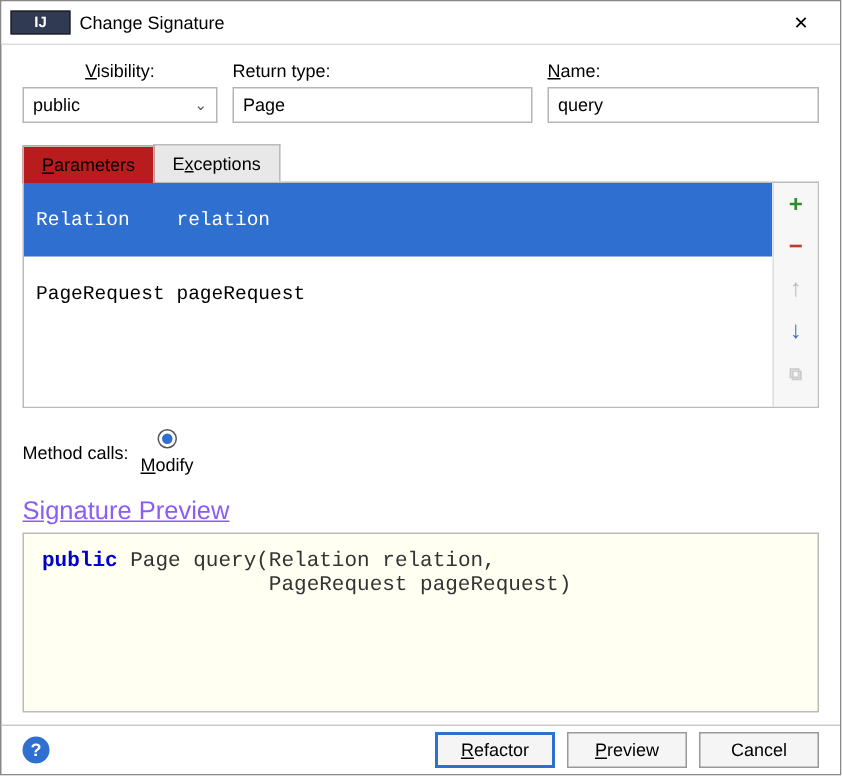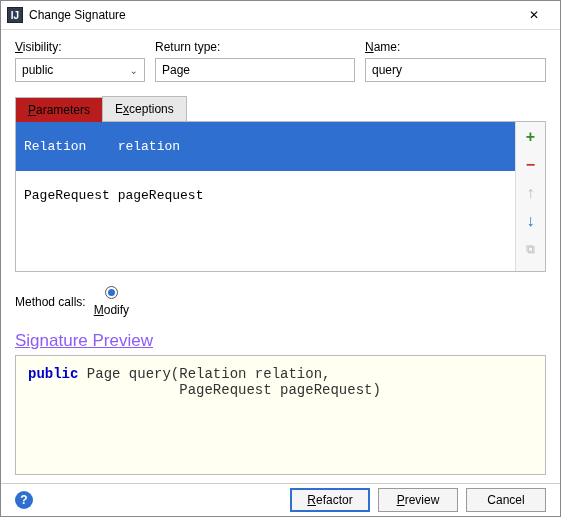--- a/index.html
+++ b/index.html
@@ -22,21 +22,21 @@
   }
   .titlebar {
     height: 30px;
     background: #fff;
     display: flex;
     align-items: center;
     padding: 0 6px;
     border-bottom: 1px solid #ddd;
   }
   .titlebar .app-icon {
-    width: 16px; height: 16px;
+    width: 40px; height: 16px;
     background: #303a52;
     color: #fff;
     display: flex; align-items: center; justify-content: center;
     font-size: 10px; font-weight: bold;
     border: 1px solid #222;
     margin-right: 6px;
   }
   .titlebar .title { flex: 1; font-size: 12px; color: #000; }
   .titlebar .close {
     width: 40px; height: 28px;
@@ -47,21 +47,21 @@
     flex: 1;
     padding: 10px 14px 8px 14px;
     display: flex;
     flex-direction: column;
   }
   .row-top {
     display: flex;
     gap: 10px;
   }
   .field-block { display: flex; flex-direction: column; }
-  .field-block.vis { width: 130px; }
+  .field-block.vis { width: 130px; text-align: center; }
   .field-block.ret { width: 200px; }
   .field-block.name { flex: 1; }
   .lbl { font-size: 12px; margin-bottom: 4px; }
   .lbl u { text-decoration: underline; }
   .select, .txt {
     height: 24px;
     border: 1px solid #b5b5b5;
     background: #fff;
     padding: 2px 6px;
     font-size: 12px;

